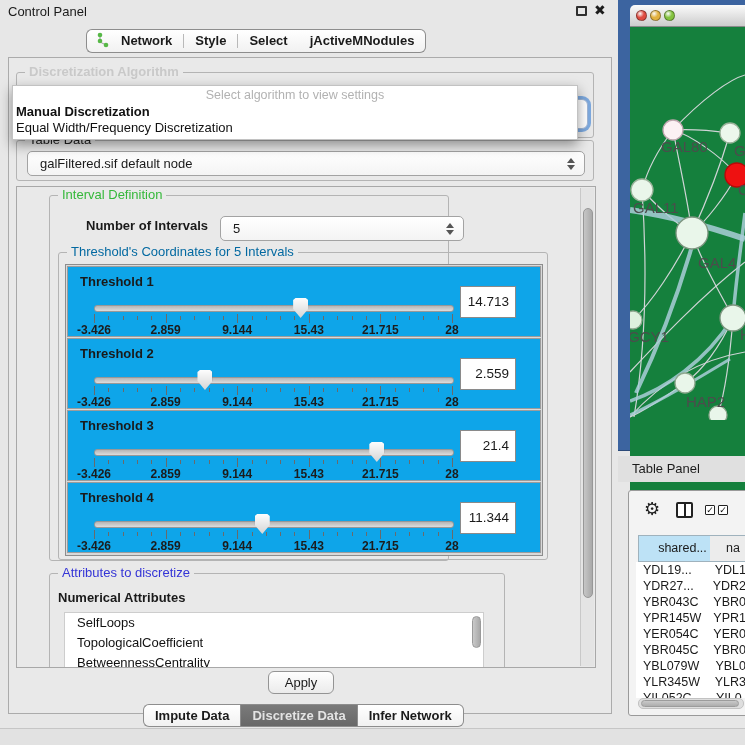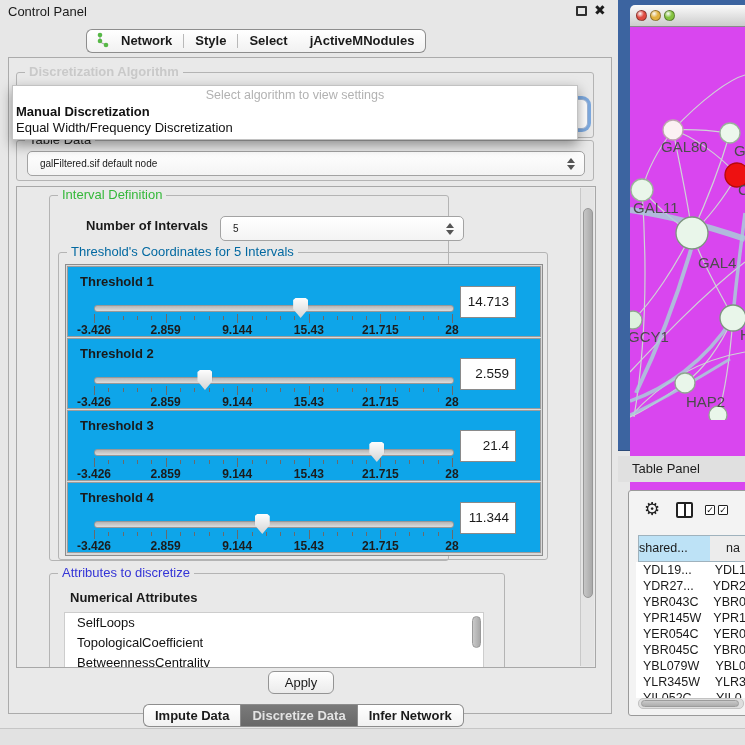--- a/index.html
+++ b/index.html
@@ -30,21 +30,21 @@
   .algo-title{color:#c9c9c9;font-weight:600;}
   .combo-behind{left:24px;top:99px;width:564px;height:30px;border-radius:6px;background:#fff;border:1px solid #9fb6d6;box-shadow:0 0 0 3px rgba(98,152,219,.8);}
 
   .popup{left:12px;top:85px;width:566px;height:55px;background:#ffffff;border:1px solid #c2c2c2;box-shadow:0 5px 12px rgba(0,0,0,.4);z-index:30;}
   .popup .ph{height:18px;line-height:18px;text-align:center;color:#b2b2b2;font-size:12.5px;}
   .popup .item{height:16px;line-height:16px;padding-left:3px;font-size:13px;color:#111;}
   .popup .item.sel{font-weight:bold;}
 
   .tdata-group{left:16px;top:140px;width:578px;height:41px;}
   .tdata-title{color:#222;}
-  .combo{background:linear-gradient(#ffffff,#f4f4f4);border:1px solid #a3a3a3;border-radius:5px;font-size:10px;}
+  .combo{background:linear-gradient(#ffffff,#f4f4f4);border:1px solid #a3a3a3;border-radius:5px;font-size:13px;}
   .combo .val{position:absolute;left:12px;top:0;line-height:23px;}
   .stepper{position:absolute;right:9px;top:50%;width:8px;height:12px;margin-top:-6px;}
   .stepper:before,.stepper:after{content:"";position:absolute;left:0;border-left:4px solid transparent;border-right:4px solid transparent;}
   .stepper:before{top:0;border-bottom:5px solid #555;}
   .stepper:after{bottom:0;border-top:5px solid #555;}
   .tdata-combo{left:10px;top:10px;width:558px;height:25px;}
 
   .viewport{left:16px;top:186px;width:580px;height:482px;border:1px solid #a8a8a8;overflow:hidden;background:#e9e9e9;}
   .main-sb-track{right:1px;top:1px;width:14px;height:478px;background:#e4e4e4;border-left:1px solid #c8c8c8;}
   .main-sb-thumb{left:2px;top:20px;width:10px;height:390px;border-radius:5px;background:linear-gradient(90deg,#c6c6c6,#a9a9a9);border:1px solid #979797;}
@@ -62,46 +62,46 @@
   .thumb{position:absolute;top:31px;width:15px;height:20px;background:linear-gradient(#fdfdfd,#d5d5d5);clip-path:polygon(0% 10%,16% 0%,84% 0%,100% 10%,100% 55%,50% 100%,0% 55%);filter:drop-shadow(0 0 1px #6f6f6f);}
   .ticks{position:absolute;left:26px;top:47px;width:358px;height:10px;}
   .tick{position:absolute;top:2px;width:1px;height:4px;background:#6a6a6a;}
   .tick.major{top:0;height:9px;}
   .ticklabels{position:absolute;left:26px;top:56px;width:358px;height:12px;}
   .ticklabels span{position:absolute;transform:translateX(-50%);font-size:12px;font-weight:bold;color:#1c1c1c;white-space:nowrap;}
   .valuebox{position:absolute;right:24px;top:19px;width:56px;height:32px;background:#fff;border:1px solid #8a8a8a;font-size:13.5px;text-align:right;line-height:30px;padding-right:6px;box-sizing:border-box;}
 
   .attr-group{left:32px;top:386px;width:456px;height:120px;}
   .attr-title{color:#3434d6;}
-  .attr-label{left:8px;top:16px;font-weight:bold;font-size:13px;margin-left:12px;}
+  .attr-label{left:8px;top:16px;font-weight:bold;font-size:13px;}
   .attr-list{left:14px;top:38px;width:420px;height:80px;background:#fff;border:1px solid #cdcdcd;overflow:hidden;}
   .attr-item{font-size:13px;line-height:20px;padding-left:12px;color:#111;}
   .list-sb{right:2px;top:3px;width:9px;height:32px;border-radius:5px;background:linear-gradient(90deg,#c9c9c9,#a8a8a8);border:1px solid #9a9a9a;}
 
   .apply-btn{left:268px;top:671px;width:66px;height:23px;border:1px solid #949494;border-radius:6px;background:linear-gradient(#fefefe,#ebebeb);font-size:13px;text-align:center;line-height:21px;z-index:5;}
 
   .bottom-tabbar{left:143px;top:704px;height:23px;display:flex;font-size:13px;z-index:6;}
   .bottom-divider{left:0;top:728px;width:745px;height:1px;background:#c6c6c6;}
   .below-strip{left:0;top:729px;width:745px;height:16px;background:#e2e2e2;}
 
   
   .net-window{left:618px;top:0;width:127px;height:451px;background:#3c64a0;border-bottom:1px solid #2b4a79;}
   .net-titlebar{left:630px;top:5px;width:115px;height:22px;background:linear-gradient(#fbfbfb,#cccccc);border-bottom:1px solid #8a8a8a;border-radius:5px 0 0 0;}
   .light{position:absolute;top:5px;width:11px;height:11px;border-radius:50%;}
-  .net-canvas{left:630px;top:27px;width:115px;height:502px;background:#d946ef;overflow:hidden;}
+  .net-canvas{left:630px;top:27px;width:115px;height:502px;background:#15803d;overflow:hidden;}
 
   .tp-bar{left:618px;top:456px;width:127px;height:26px;background:#e0e0e0;}
   .tp-bar span{position:absolute;left:14px;top:0;line-height:26px;font-size:13px;color:#1c1c1c;}
   .tp-body{left:628px;top:490px;width:125px;height:226px;background:#f3f3f3;border:1px solid #9a9a9a;border-radius:3px;}
   .gear{left:644px;top:498px;font-size:18px;font-family:"DejaVu Sans",sans-serif;color:#1f1f1f;}
   .cols-icon{left:676px;top:502px;width:17px;height:16px;border:2px solid #222;border-radius:2px;background:#fff;}
   .cols-icon:after{content:"";position:absolute;left:50%;top:0;width:2px;height:100%;background:#222;margin-left:-1px;}
   .cb-icon{width:10px;height:10px;border:1.5px solid #222;border-radius:1px;background:#fff;font-size:9px;line-height:9px;text-align:center;font-family:"DejaVu Sans",sans-serif;color:#111;}
   .hdr-cell{top:535px;height:27px;border:1px solid #9fb2bd;font-size:12.5px;line-height:25px;}
-  .hdr1{left:638px;width:89px;background:#bde2f6;}
+  .hdr1{left:638px;width:89px;background:#bde2f6;text-align:center;}
   .hdr2{left:710px;width:40px;background:#ececec;border-left:none;padding-left:16px;color:#222;}
   .tp-rows{left:636px;top:562px;width:110px;height:136px;background:#fff;overflow:hidden;}
   .tp-row{height:16px;font-size:12.5px;line-height:16px;white-space:nowrap;display:flex;}
   .tp-row .c1{width:72px;padding-left:7px;box-sizing:border-box;}
   .tp-row .c2{padding-left:8px;}
   .hsb-track{left:638px;top:698px;width:106px;height:11px;background:#dedede;border:1px solid #c2c2c2;border-radius:5px;}
   .hsb-thumb{left:2px;top:1px;width:98px;height:7px;border-radius:4px;background:linear-gradient(#c9c9c9,#adadad);border:1px solid #9c9c9c;}
 
   svg text{font-family:"Liberation Sans",sans-serif;}
 </style>

